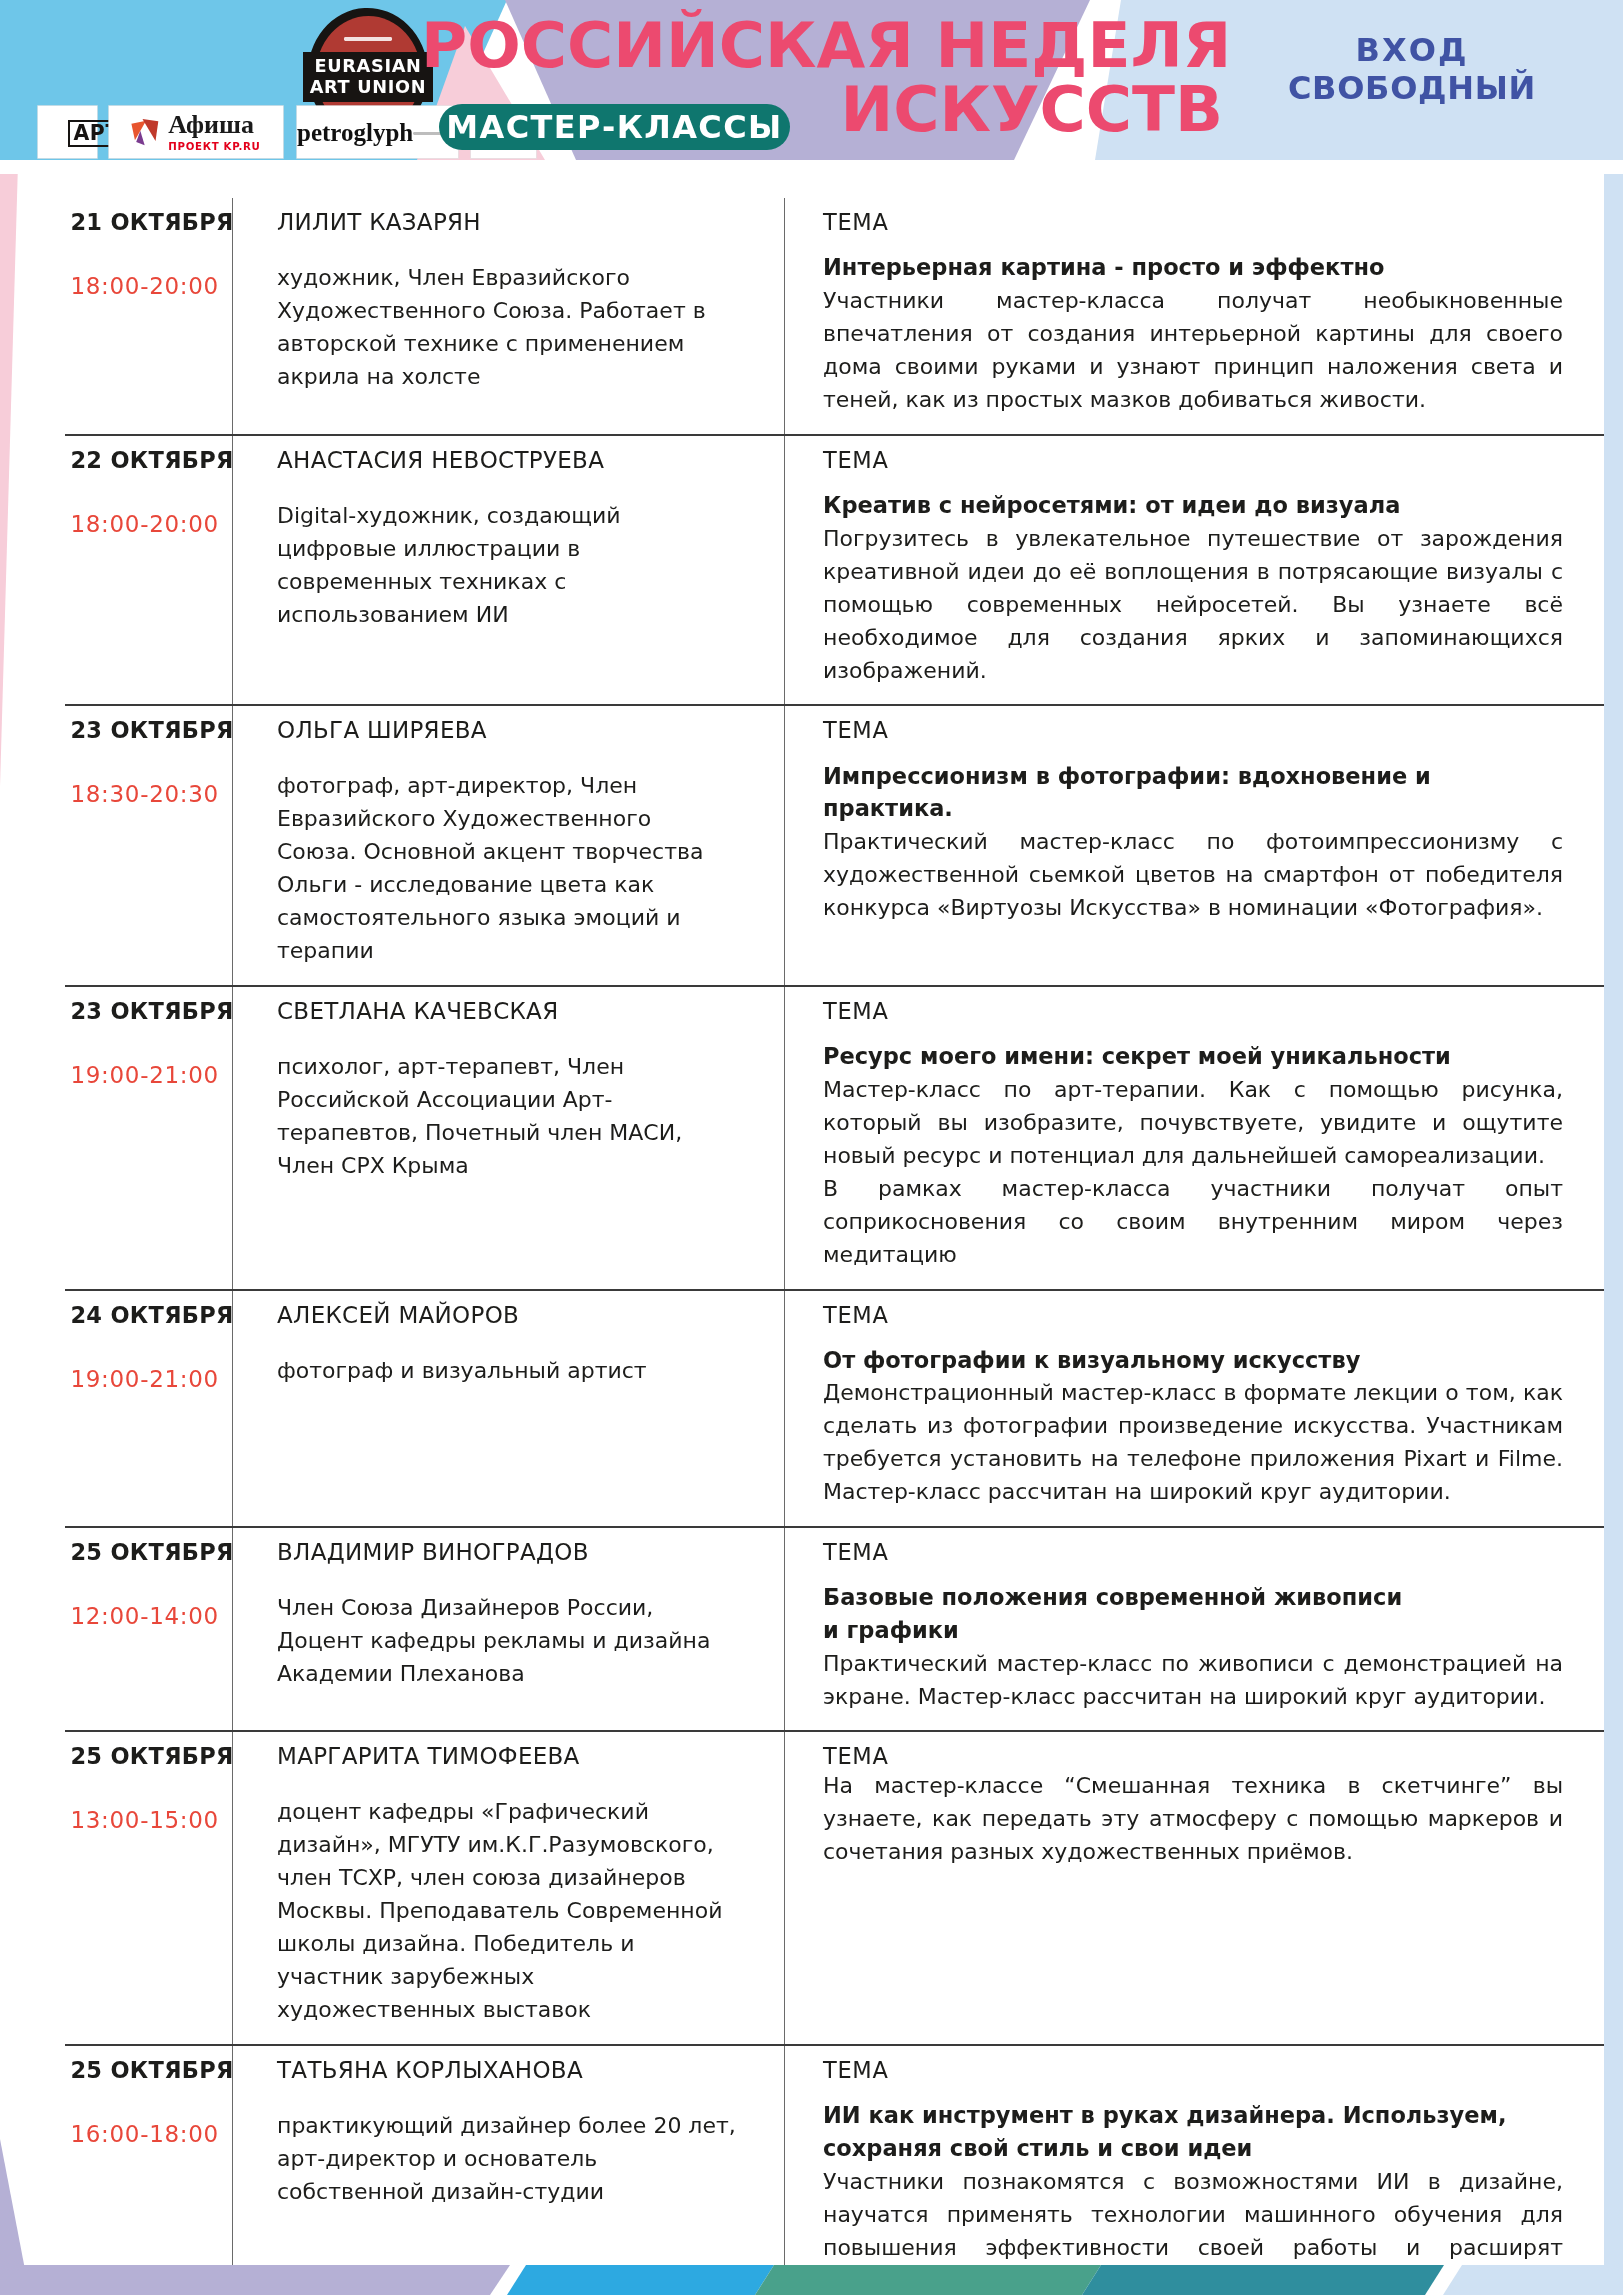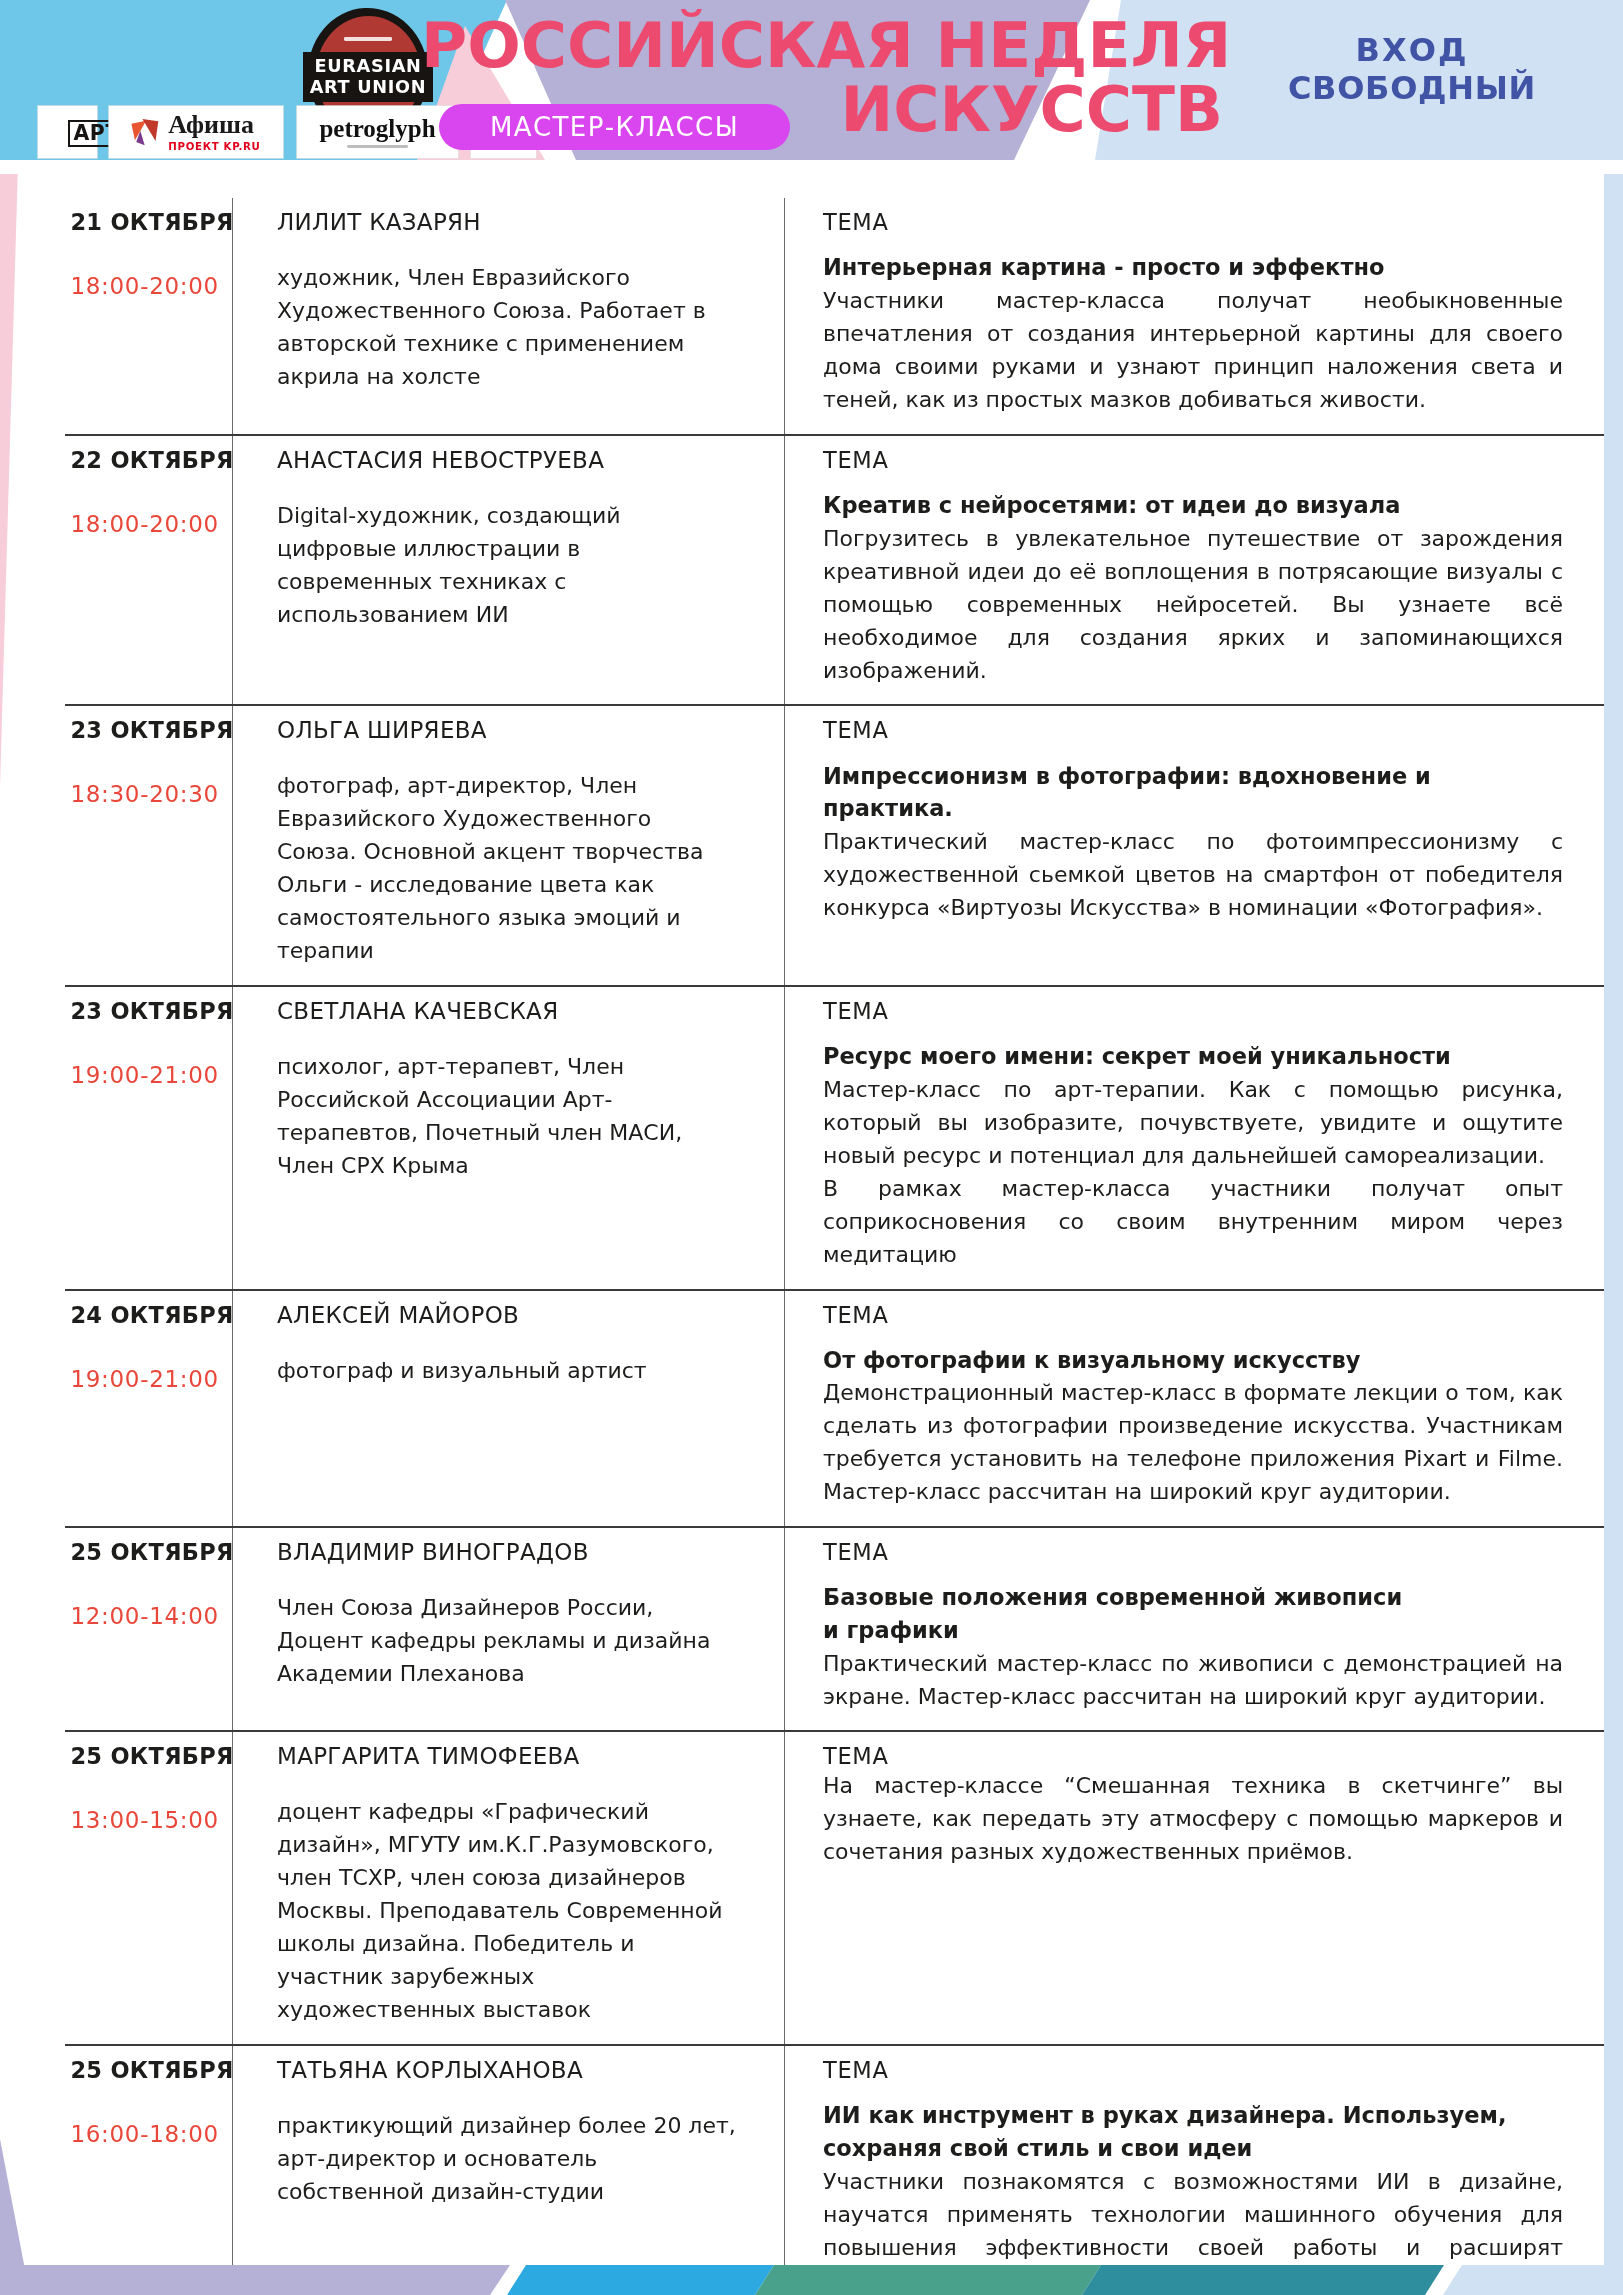--- a/index.html
+++ b/index.html
@@ -34,31 +34,31 @@
   .art-bottom{margin-top:2px;background:#14532d;color:#fff;font-size:6.8px;font-weight:bold;letter-spacing:0.7px;padding:1.4px 4.1px;}
   .card-afisha{left:109px;width:174px;gap:6.8px;}
   .bird{width:30px;height:30px;position:relative;flex:0 0 auto;}
   .bird span{position:absolute;display:block;}
   .bird .b1{left:1.4px;top:5.4px;width:0;height:0;border-left:15px solid #e8552e;border-bottom:17.7px solid transparent;transform:rotate(-12deg);}
   .bird .b2{left:9.5px;top:2.7px;width:0;height:0;border-right:16.3px solid #c0392b;border-bottom:20.4px solid transparent;transform:rotate(8deg);}
   .bird .b3{left:6.8px;top:15px;width:0;height:0;border-left:9.5px solid #7a3b8f;border-top:12.3px solid transparent;transform:rotate(20deg);}
   .afisha-txt{display:flex;flex-direction:column;align-items:flex-start;}
   .afisha-name{font-family:"Liberation Serif",serif;font-weight:bold;font-size:26px;color:#1a1a1a;line-height:1;}
   .afisha-sub{margin-top:2.7px;color:#e3001b;font-weight:bold;font-size:10.2px;letter-spacing:0.7px;}
-  .card-petro{left:297px;width:161px;flex-direction:column;}
+  .card-petro{left:297px;width:161px;}
   .petro-name{font-family:"Liberation Serif",serif;font-weight:bold;font-size:25px;color:#111;line-height:1;}
   .petro-sub{margin-top:3.4px;width:61px;height:3.4px;background:#bdbdbd;border-radius:1.4px;}
   .card-masi{left:471px;width:65px;flex-direction:column;}
   .masi-name{color:#8b1a12;font-weight:bold;font-size:16.3px;letter-spacing:1.4px;border:2px solid #8b1a12;padding:0.7px 4.1px;line-height:1.1;}
   .masi-lines{margin-top:2.7px;display:flex;flex-direction:column;gap:2px;align-items:center;}
   .masi-lines i{display:block;width:42px;height:2px;background:#b03a33;border-radius:0.7px;}
   
   .title1{position:absolute;left:421px;top:13.6px;width:800px;text-align:center;font-size:63px;font-weight:bold;color:#ec4a6f;letter-spacing:0;line-height:1;white-space:nowrap;}
   .title2{position:absolute;left:807px;top:78px;width:416px;text-align:right;font-size:63px;font-weight:bold;color:#ec4a6f;line-height:1;white-space:nowrap;}
-  .badge{position:absolute;left:439px;top:104px;width:351px;height:46px;background:#d946ef;border-radius:27px;display:flex;align-items:center;justify-content:center;color:#fff;font-weight:normal;font-size:26px;letter-spacing:1.4px;white-space:nowrap;}
+  .badge{position:absolute;left:439px;top:104px;width:351px;height:46px;background:#0f766e;border-radius:27px;display:flex;align-items:center;justify-content:center;color:#fff;font-weight:bold;font-size:32px;letter-spacing:1.4px;white-space:nowrap;}
   .entry{position:absolute;left:1260px;top:31px;width:304px;text-align:center;color:#4053a4;font-weight:bold;line-height:1.2;}
   .entry .e1{font-size:32px;letter-spacing:2px;}
   .entry .e2{font-size:32px;letter-spacing:0.7px;}
   
   .table{position:absolute;left:65px;top:198px;width:1539px;}
   .row{display:grid;grid-template-columns:167px 552px 1fr;}
   .row + .row{border-top:2px solid #3a3a3a;}
   .c1{padding:11px 5.4px 17.7px 5.4px;}
   .c2{padding:11px 48px 17.7px 44px;border-left:1.4px solid #6a6a6a;}
   .c3{padding:11px 41px 17.7px 38px;border-left:1.4px solid #6a6a6a;}

